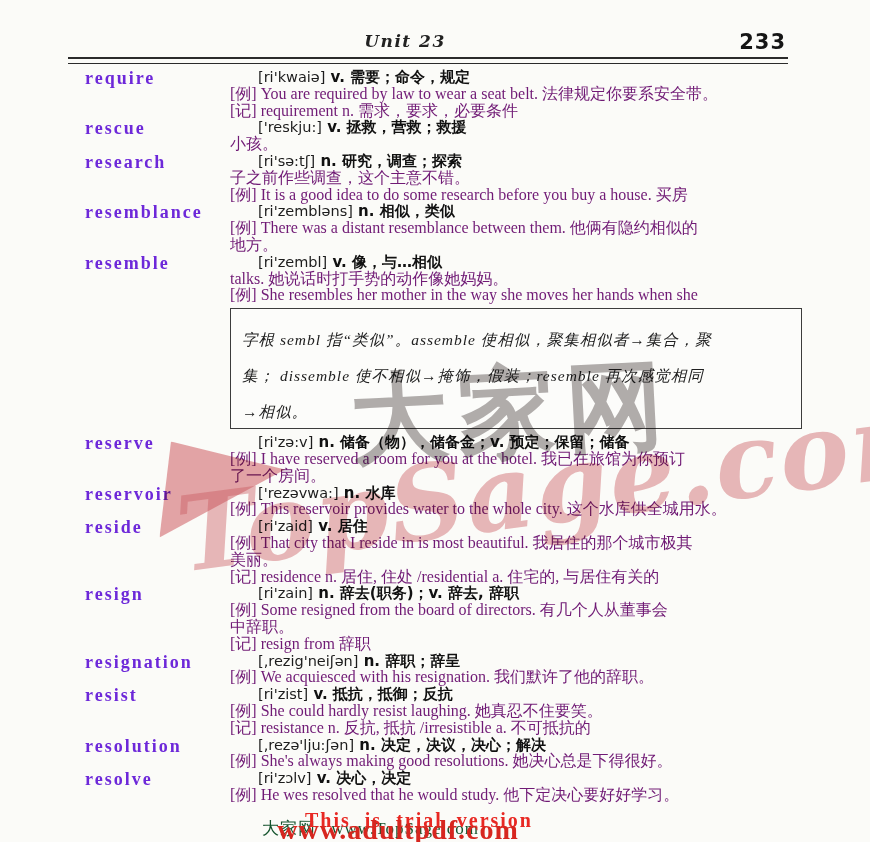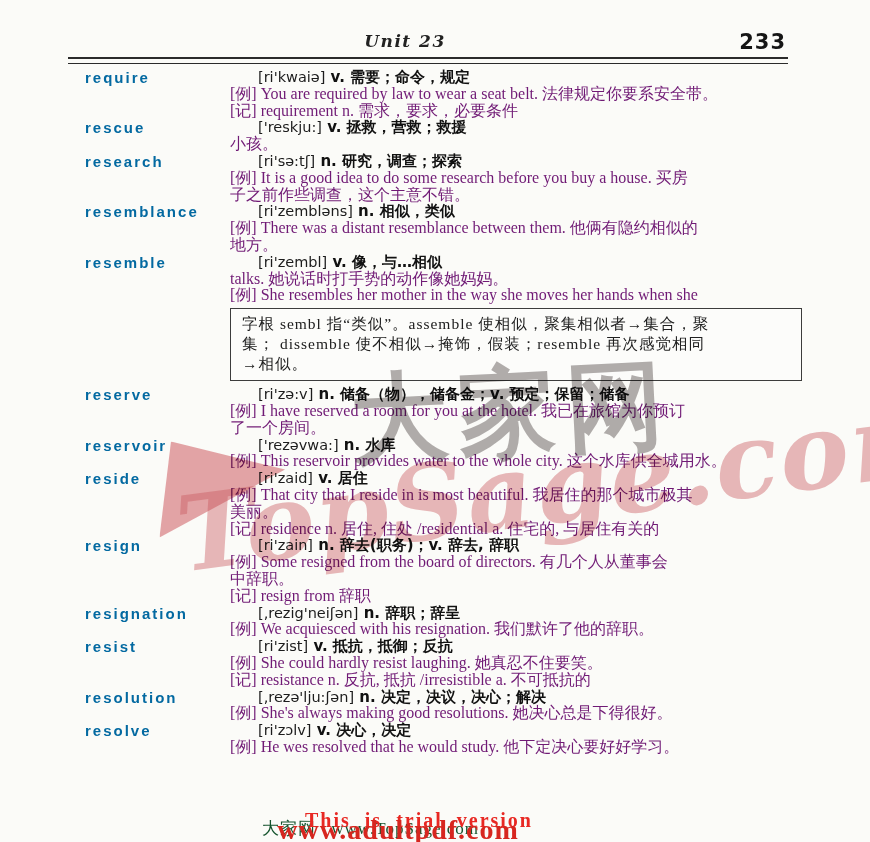--- a/index.html
+++ b/index.html
@@ -33,23 +33,23 @@
   }
 
   
   .entries {
     position:absolute; top:69px; left:85px; width:727px;
     z-index:1;
   }
   .entry { display:flex; align-items:flex-start; }
   .headword {
     flex:0 0 145px;
-    font-family:Liberation Sans, sans-serif;
-    font-weight:bold; font-size:15px; letter-spacing:2px;
-    line-height:16.8px; padding-top:1px; color:#0369a1;
+    font-family:Liberation Serif, serif;
+    font-weight:bold; font-size:18px; letter-spacing:2px;
+    line-height:16.8px; padding-top:1px; color:#6d28d9;
     white-space:nowrap;
   }
   .entry-body { flex:1 1 auto; min-width:0; }
   .def-line { line-height:16.8px; white-space:nowrap;margin-left:28px; }
   .phonetic {
     font-family:"DejaVu Sans","Liberation Sans",sans-serif;
     font-size:14.5px; color:#1c1c1c;
   }
   .meaning {
     font-family:"DejaVu Sans","Liberation Sans",sans-serif;
@@ -64,22 +64,23 @@
   
   .note-box {
     margin:4px 0 5px 145px;
     width:572px;
     border:1.5px solid #3c3c3c;
     padding:5px 11px 6px 11px;
     background:rgba(255,255,255,0.35);
   }
   .note-box-line {
     font-family:"Liberation Serif","DejaVu Serif",serif;
+    font-style:italic;
     font-size:15.5px; line-height:20px; letter-spacing:1px;
-    color:#202020; white-space:nowrap;
+    color:#202020; white-space:nowrap;margin-top:16px;
   }
 
   
   .watermark-layer {
     position:absolute; inset:0; z-index:4;
     pointer-events:none; mix-blend-mode:multiply;
   }
   .wm-wedge {
     position:absolute; left:156px; top:438px;
     width:130px; height:95px;
@@ -153,22 +154,22 @@
         <div class="headword">rescue</div>
         <div class="entry-body">
           <div class="def-line"><span class="phonetic">['reskju:]</span><span class="meaning"> v. 拯救，营救；救援</span></div>
           <div class="entry-line">小孩。</div>
         </div>
       </div>
       <div class="entry">
         <div class="headword">research</div>
         <div class="entry-body">
           <div class="def-line"><span class="phonetic">[ri'sə:tʃ]</span><span class="meaning"> n. 研究，调查；探索</span></div>
+          <div class="entry-line">子之前作些调查，这个主意不错。</div>
           <div class="entry-line">[例] It is a good idea to do some research before you buy a house. 买房</div>
-          <div class="entry-line">子之前作些调查，这个主意不错。</div>
         </div>
       </div>
       <div class="entry">
         <div class="headword">resemblance</div>
         <div class="entry-body">
           <div class="def-line"><span class="phonetic">[ri'zembləns]</span><span class="meaning"> n. 相似，类似</span></div>
           <div class="entry-line">[例] There was a distant resemblance between them. 他俩有隐约相似的</div>
           <div class="entry-line">地方。</div>
         </div>
       </div>

